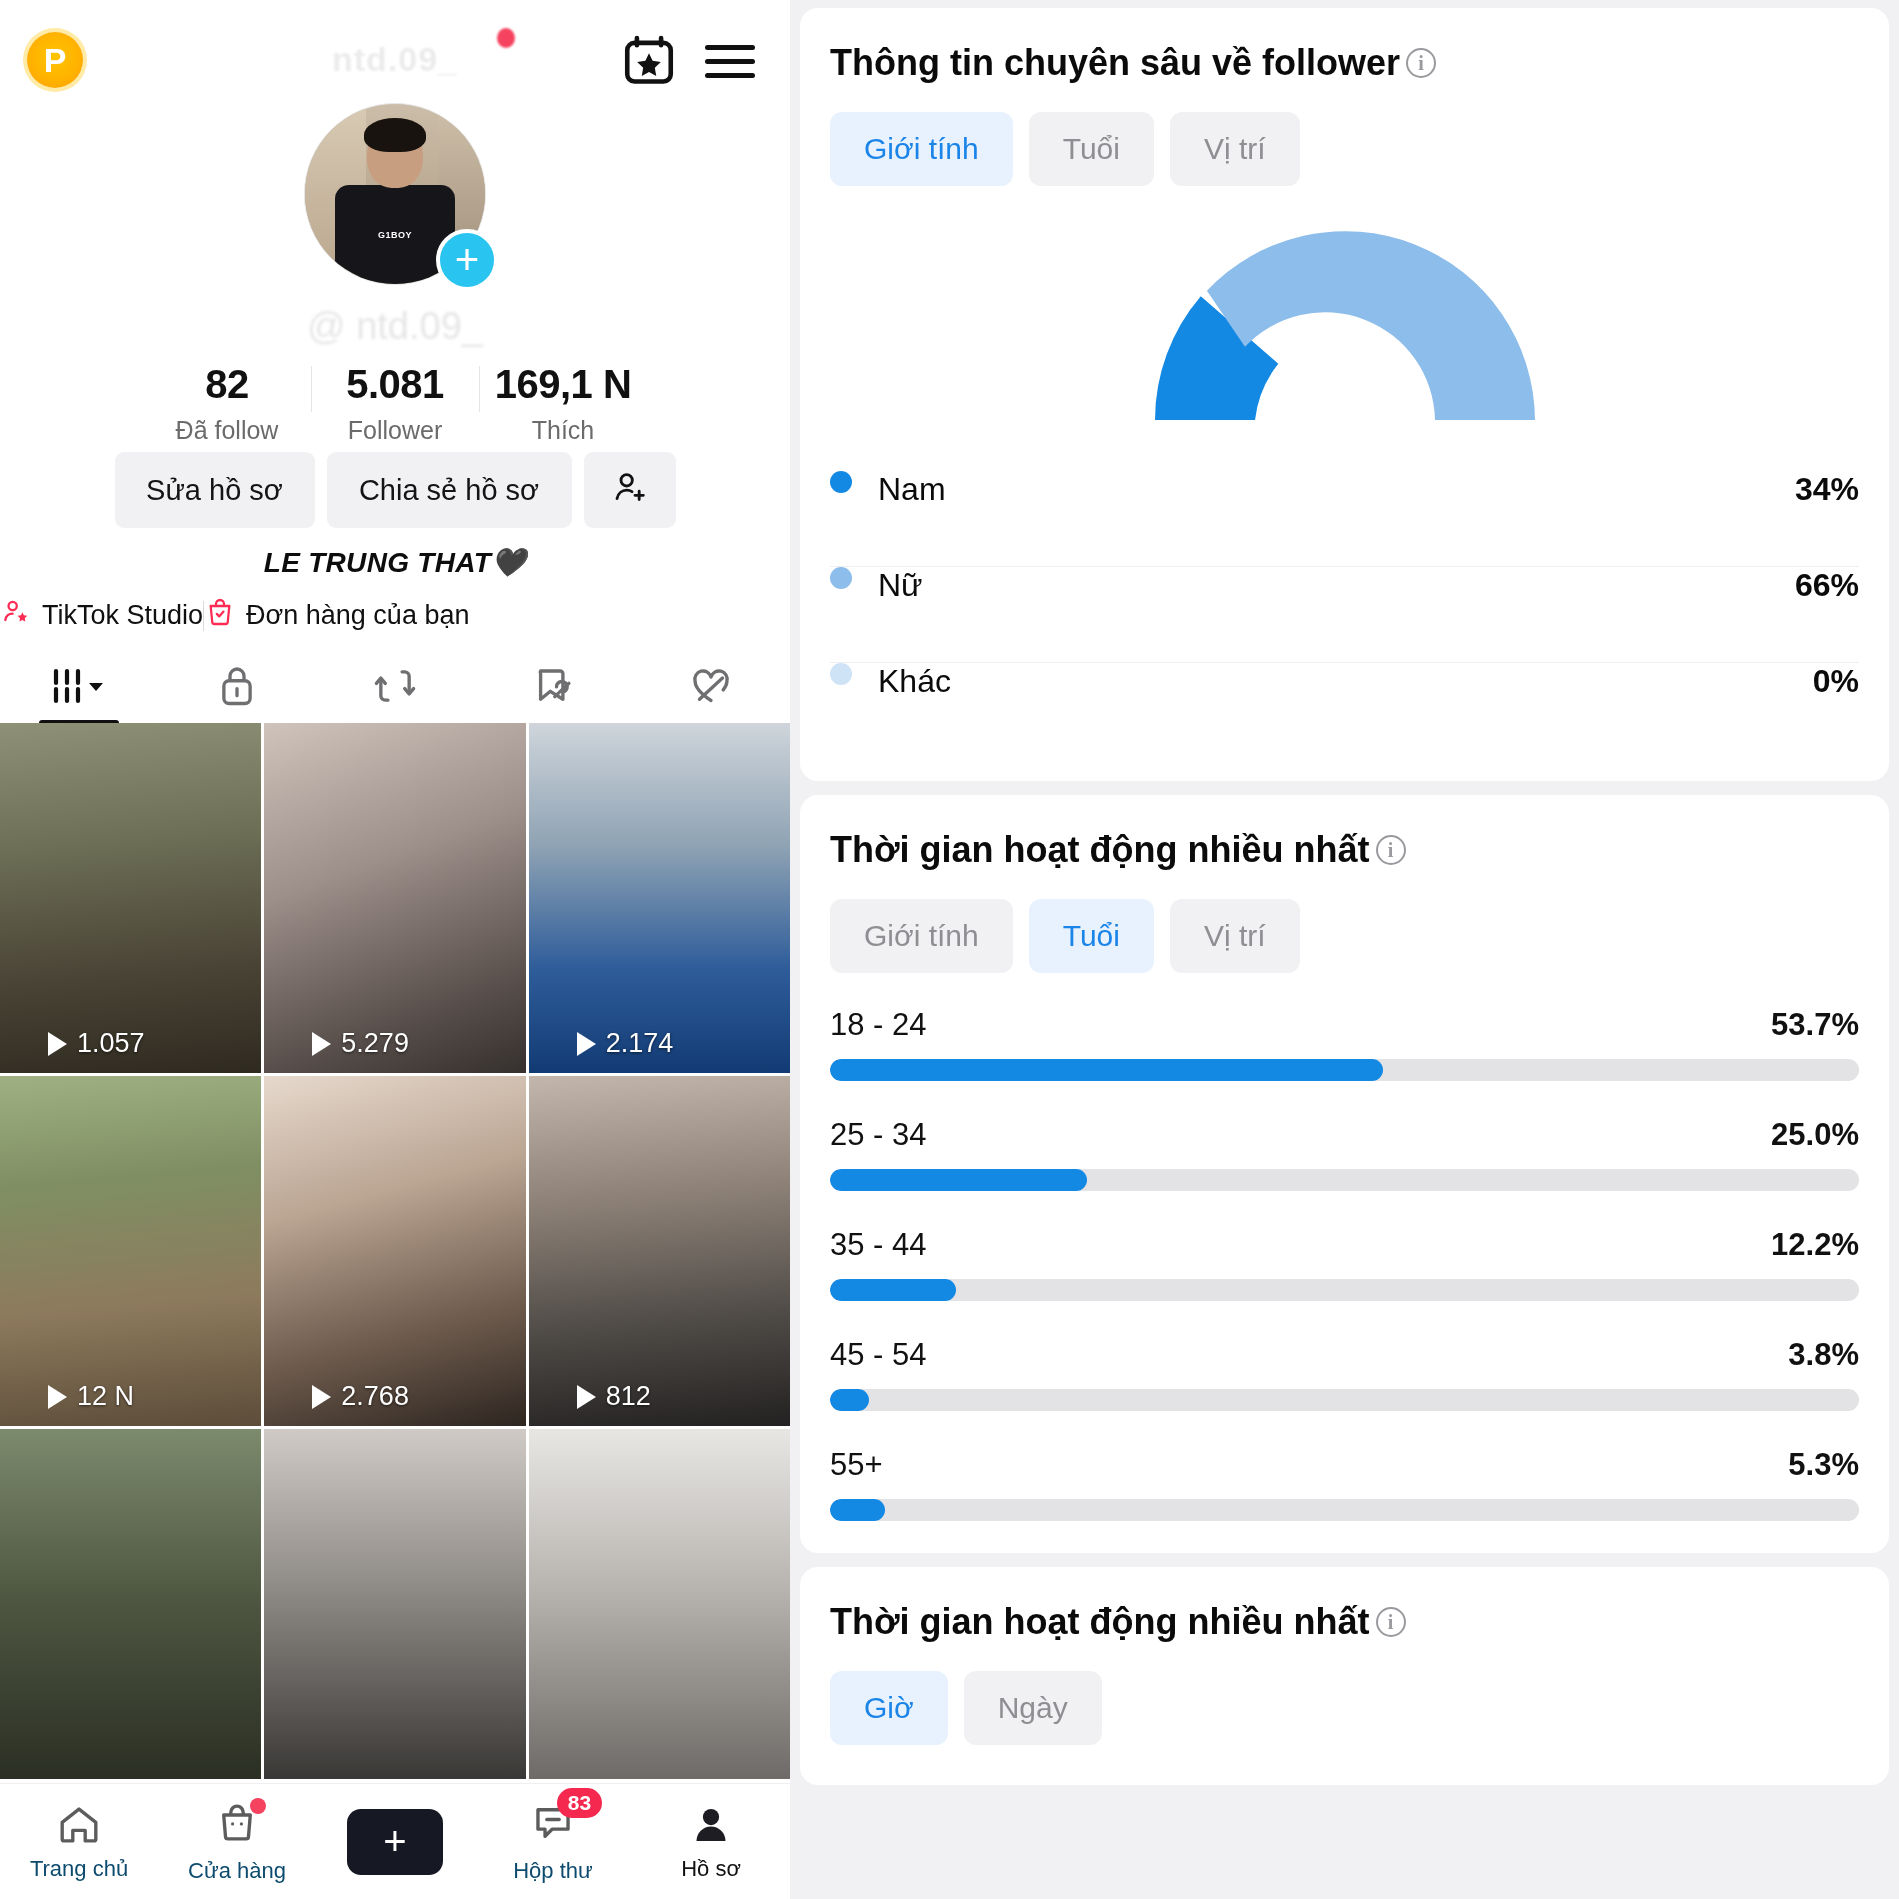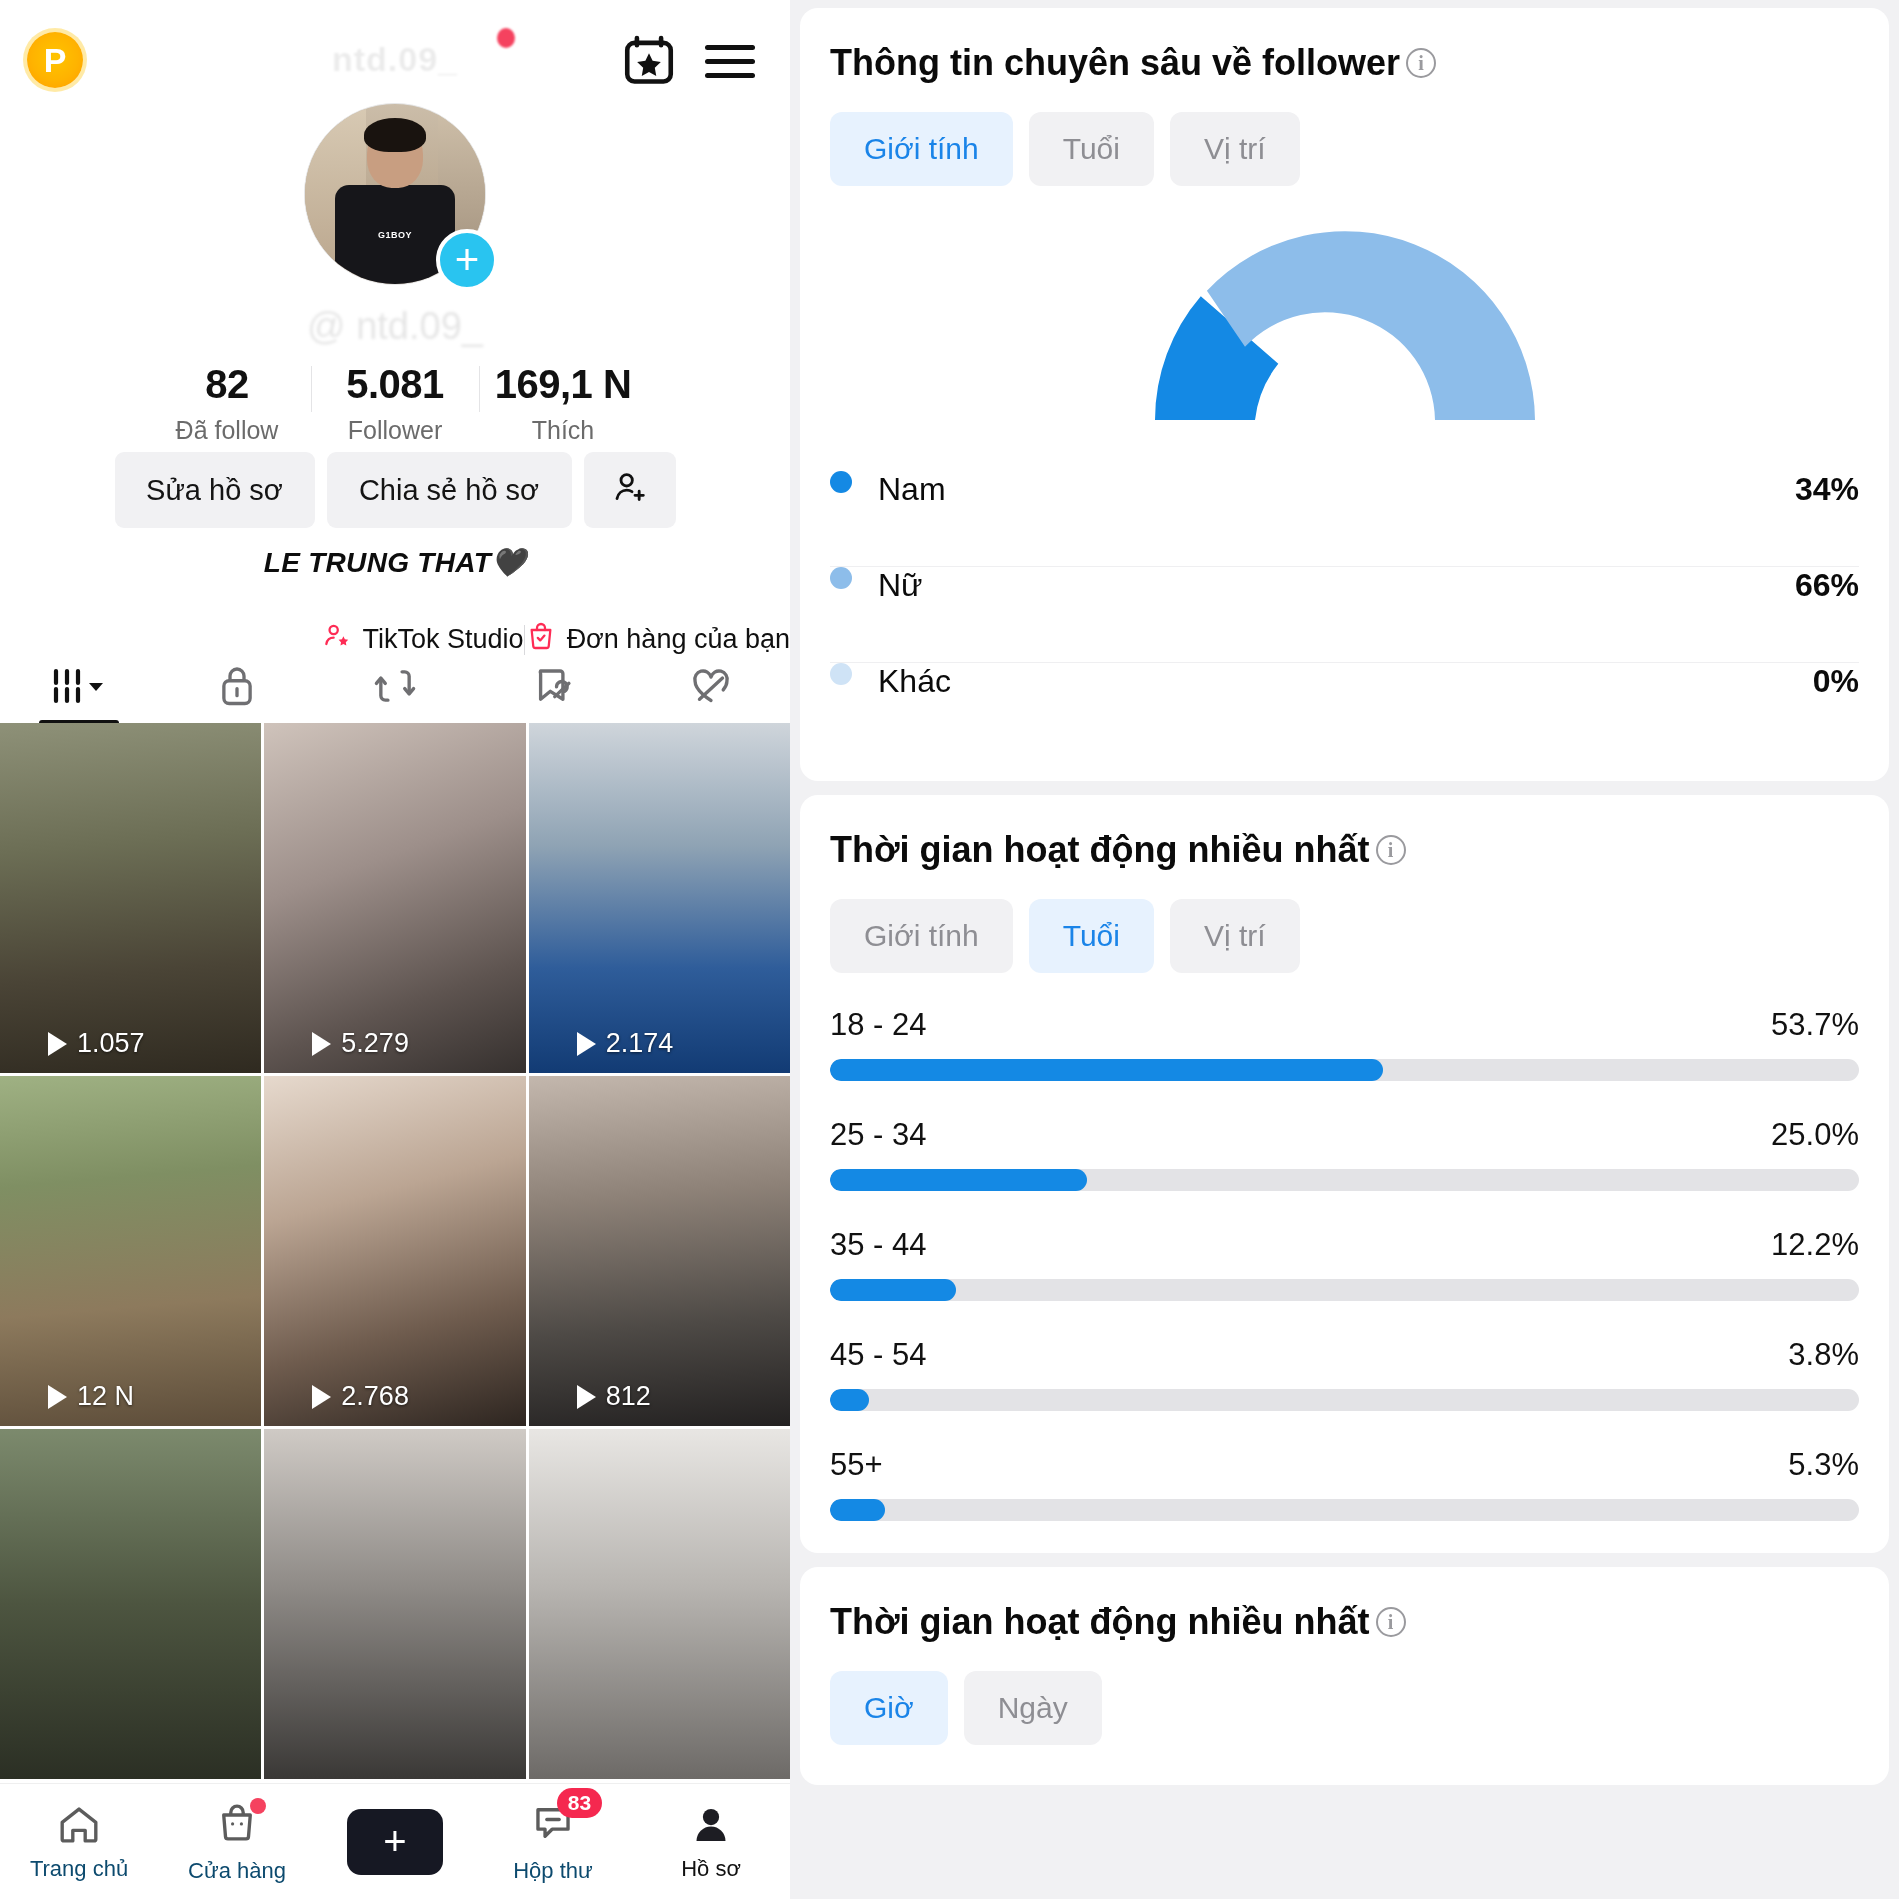--- a/index.html
+++ b/index.html
@@ -84,22 +84,22 @@
     display:flex; align-items:center; justify-content:center;
     font-size:29px; color:#141414; cursor:pointer; padding:8px 30px;
   }
   .btn-edit { width:200px; }
   .btn-share { width:245px; }
   .btn-adduser { width:92px; }
 
   .bio { position:absolute; top:546px; left:0; width:790px; text-align:center;
     font-size:28px; font-weight:bold; font-style:italic; color:#0d0d0d; letter-spacing:.3px; }
 
-  .links { position:absolute; top:620px; left:0; width:790px;
-    display:flex; align-items:center; justify-content:flex-end; font-size:27px; color:#101010; }
+  .links { position:absolute; top:596px; left:0; width:790px;
+    display:flex; align-items:center; justify-content:flex-start; font-size:27px; color:#101010; }
   .links .item { display:flex; align-items:center; gap:10px; cursor:pointer; }
   .links .sep { width:1px; height:30px; background:#d9d9dc; }
 
   .tabs-row {
     position:absolute; top:652px; left:0; width:790px; height:68px;
     display:flex; align-items:center;
   }
   .tab-cell { flex:1; display:flex; align-items:center; justify-content:center; cursor:pointer; position:relative; height:68px; }
   .tab-underline { position:absolute; bottom:-6px; left:50%; transform:translateX(-50%); width:80px; height:6px; background:#111; border-radius:3px; }
 
@@ -169,21 +169,21 @@
   }
   .legend-row:last-child { border-bottom:none; }
   .dot { width:22px; height:22px; border-radius:50%; margin-right:26px; flex:0 0 auto; }
   .legend-name { font-size:32px; color:#0b0b0b; flex:1 1 auto; }
   .legend-val { font-size:32px; font-weight:bold; color:#0b0b0b; }
 
   .bars { margin-top:34px; }
   .bar-block { margin-bottom:36px; }
   .bar-head { display:flex; justify-content:space-between; align-items:baseline; }
   .bar-label { font-size:31px; color:#111; }
-  .bar-value { font-size:31px; font-weight:normal; color:#111;margin-left:12px; }
+  .bar-value { font-size:31px; font-weight:bold; color:#111;margin-left:12px; }
   .bar-track { margin-top:16px; height:22px; border-radius:11px; background:#e3e3e6; overflow:hidden; }
   .bar-fill { height:100%; border-radius:11px; background:#1489e4; }
 
   .card-bottom { padding-bottom:40px; }
 </style>
 </head>
 <body>
 
 <div class="screen">
 

